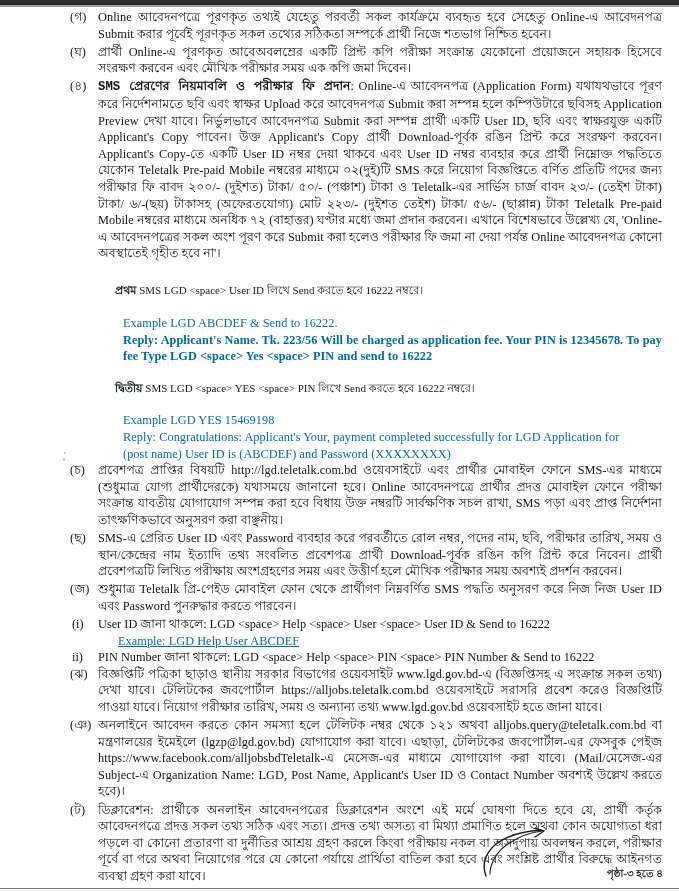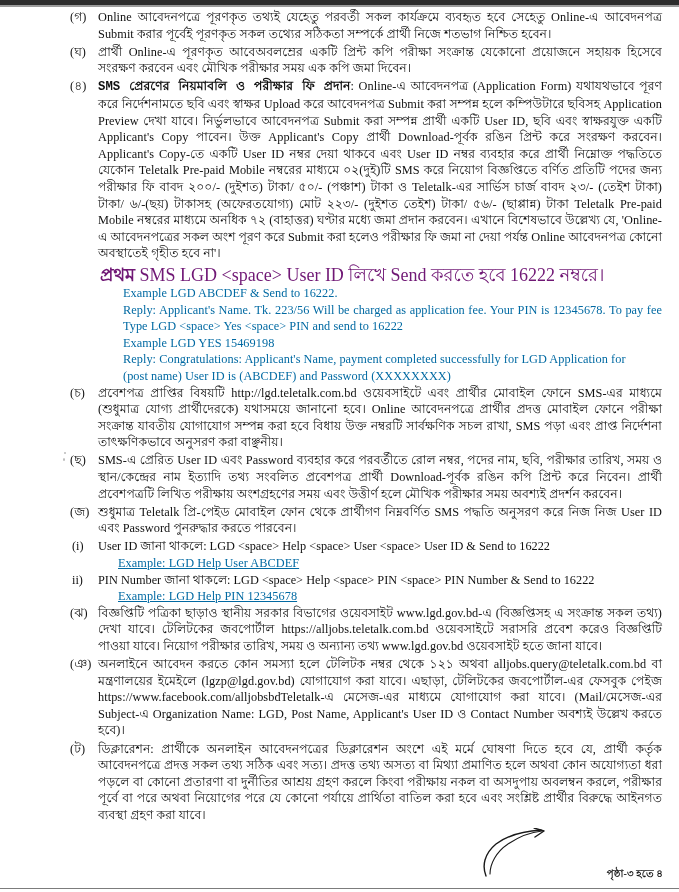--- a/index.html
+++ b/index.html
@@ -95,24 +95,24 @@
   .line.ind1 { padding-left: 53px; }
   .line.ind2 { padding-left: 48px; text-decoration: underline; }
   .line.justified {
     text-align: justify;
     padding-left: 53px;
     padding-right: 0;
   }
   .sms-line {
     display: block;
     padding-left: 30px;
-    font-size: 18px;
-    line-height: 16.6px;
-    color: #701a75;
-    margin: 0;
+    font-size: 11px;
+    line-height: 16.6px;
+    color: #0f172a;
+    margin: 15px;
   }
   .helpitem {
     position: relative;
     display: block;
     padding-left: 28px;
     font-size: 12.3px;
     line-height: 16.6px;
     color: #121212;
     margin: 0;
   }
@@ -181,26 +181,27 @@
       <span class="marker">(৪)</span>
       <span class="body"><span class="lead">SMS প্রেরণের নিয়মাবলি ও পরীক্ষার ফি প্রদান</span><span>: Online-এ আবেদনপত্র (Application Form) যথাযথভাবে পূরণ করে নির্দেশনামতে ছবি এবং স্বাক্ষর Upload করে আবেদনপত্র Submit করা সম্পন্ন হলে কম্পিউটারে ছবিসহ Application Preview দেখা যাবে। নির্ভুলভাবে আবেদনপত্র Submit করা সম্পন্ন প্রার্থী একটি User ID, ছবি এবং স্বাক্ষরযুক্ত একটি Applicant's Copy পাবেন। উক্ত Applicant's Copy প্রার্থী Download-পূর্বক রঙিন প্রিন্ট করে সংরক্ষণ করবেন। Applicant's Copy-তে একটি User ID নম্বর দেয়া থাকবে এবং User ID নম্বর ব্যবহার করে প্রার্থী নিম্নোক্ত পদ্ধতিতে যেকোন Teletalk Pre-paid Mobile নম্বরের মাধ্যমে ০২(দুই)টি SMS করে নিয়োগ বিজ্ঞপ্তিতে বর্ণিত প্রতিটি পদের জন্য পরীক্ষার ফি বাবদ ২০০/- (দুইশত) টাকা/ ৫০/- (পঞ্চাশ) টাকা ও Teletalk-এর সার্ভিস চার্জ বাবদ ২৩/- (তেইশ টাকা) টাকা/ ৬/-(ছয়) টাকাসহ (অফেরতযোগ্য) মোট ২২৩/- (দুইশত তেইশ) টাকা/ ৫৬/- (ছাপ্পান্ন) টাকা Teletalk Pre-paid Mobile নম্বরের মাধ্যমে অনধিক ৭২ (বাহাত্তর) ঘণ্টার মধ্যে জমা প্রদান করবেন। এখানে বিশেষভাবে উল্লেখ্য যে, 'Online-এ আবেদনপত্রের সকল অংশ পূরণ করে Submit করা হলেও পরীক্ষার ফি জমা না দেয়া পর্যন্ত Online আবেদনপত্র কোনো অবস্থাতেই গৃহীত হবে না'।</span></span>
     </div>
 
     <div class="spacer-sm"></div>
 
     <div class="sms-line"><span class="lead">প্রথম</span><span> SMS LGD &lt;space&gt; User ID লিখে Send করতে হবে 16222 নম্বরে।</span></div>
 
     <div class="line ind1">Example LGD ABCDEF &amp; Send to 16222.</div>
 
-    <div class="line justified" style="padding-left:53px; text-align:justify;">Reply: Applicant's Name. Tk. 223/56 Will be charged as application fee. Your PIN is 12345678. To pay fee Type LGD &lt;space&gt; Yes &lt;space&gt; PIN and send to 16222</div>
-
+    <div class="line justified" style="padding-left:53px; text-align:justify;font-weight:bold;">Reply: Applicant's Name. Tk. 223/56 Will be charged as application fee. Your PIN is 12345678. To pay fee Type LGD &lt;space&gt; Yes &lt;space&gt; PIN and send to 16222</div>
+
+    <div class="sms-line"><span class="lead">দ্বিতীয়</span><span> SMS LGD &lt;space&gt; YES &lt;space&gt; PIN লিখে Send করতে হবে 16222 নম্বরে।</span></div>
 
     <div class="line ind1">Example LGD YES 15469198</div>
 
-    <div class="line ind1">Reply: Congratulations: Applicant's Name, payment completed successfully for LGD Application for</div>
+    <div class="line ind1">Reply: Congratulations: Applicant's Your, payment completed successfully for LGD Application for</div>
     <div class="line ind1">(post name) User ID is (ABCDEF) and Password (XXXXXXXX)</div>
 
     <div class="para">
       <span class="marker">(চ)</span>
       <span class="body">প্রবেশপত্র প্রাপ্তির বিষয়টি http://lgd.teletalk.com.bd ওয়েবসাইটে এবং প্রার্থীর মোবাইল ফোনে SMS-এর মাধ্যমে (শুধুমাত্র যোগ্য প্রার্থীদেরকে) যথাসময়ে জানানো হবে। Online আবেদনপত্রে প্রার্থীর প্রদত্ত মোবাইল ফোনে পরীক্ষা সংক্রান্ত যাবতীয় যোগাযোগ সম্পন্ন করা হবে বিধায় উক্ত নম্বরটি সার্বক্ষণিক সচল রাখা, SMS পড়া এবং প্রাপ্ত নির্দেশনা তাৎক্ষণিকভাবে অনুসরণ করা বাঞ্ছনীয়।</span>
     </div>
 
     <div class="para">
       <span class="marker">(ছ)</span>
       <span class="body">SMS-এ প্রেরিত User ID এবং Password ব্যবহার করে পরবর্তীতে রোল নম্বর, পদের নাম, ছবি, পরীক্ষার তারিখ, সময় ও স্থান/কেন্দ্রের নাম ইত্যাদি তথ্য সংবলিত প্রবেশপত্র প্রার্থী Download-পূর্বক রঙিন কপি প্রিন্ট করে নিবেন। প্রার্থী প্রবেশপত্রটি লিখিত পরীক্ষায় অংশগ্রহণের সময় এবং উত্তীর্ণ হলে মৌখিক পরীক্ষার সময় অবশ্যই প্রদর্শন করবেন।</span>
@@ -214,21 +215,20 @@
     <div class="helpitem">
       <span class="marker">(i)</span>
       <span class="body">User ID জানা থাকলে: LGD &lt;space&gt; Help &lt;space&gt; User &lt;space&gt; User ID &amp; Send to 16222</span>
     </div>
     <div class="line ind2">Example: LGD Help User ABCDEF</div>
 
     <div class="helpitem">
       <span class="marker">ii)</span>
       <span class="body">PIN Number জানা থাকলে: LGD &lt;space&gt; Help &lt;space&gt; PIN &lt;space&gt; PIN Number &amp; Send to 16222</span>
     </div>
-    <div class="line ind2">Example: LGD Help PIN 12345678</div>
 
     <div class="para">
       <span class="marker">(ঝ)</span>
       <span class="body">বিজ্ঞপ্তিটি পত্রিকা ছাড়াও স্থানীয় সরকার বিভাগের ওয়েবসাইট www.lgd.gov.bd-এ (বিজ্ঞপ্তিসহ এ সংক্রান্ত সকল তথ্য) দেখা যাবে। টেলিটকের জবপোর্টাল https://alljobs.teletalk.com.bd ওয়েবসাইটে সরাসরি প্রবেশ করেও বিজ্ঞপ্তিটি পাওয়া যাবে। নিয়োগ পরীক্ষার তারিখ, সময় ও অন্যান্য তথ্য www.lgd.gov.bd ওয়েবসাইট হতে জানা যাবে।</span>
     </div>
 
     <div class="para">
       <span class="marker">(ঞ)</span>
       <span class="body">অনলাইনে আবেদন করতে কোন সমস্যা হলে টেলিটক নম্বর থেকে ১২১ অথবা alljobs.query@teletalk.com.bd বা মন্ত্রণালয়ের ইমেইলে (lgzp@lgd.gov.bd) যোগাযোগ করা যাবে। এছাড়া, টেলিটকের জবপোর্টাল-এর ফেসবুক পেইজ https://www.facebook.com/alljobsbdTeletalk-এ মেসেজ-এর মাধ্যমে যোগাযোগ করা যাবে। (Mail/মেসেজ-এর Subject-এ Organization Name: LGD, Post Name, Applicant's User ID ও Contact Number অবশ্যই উল্লেখ করতে হবে)।</span>
     </div>

